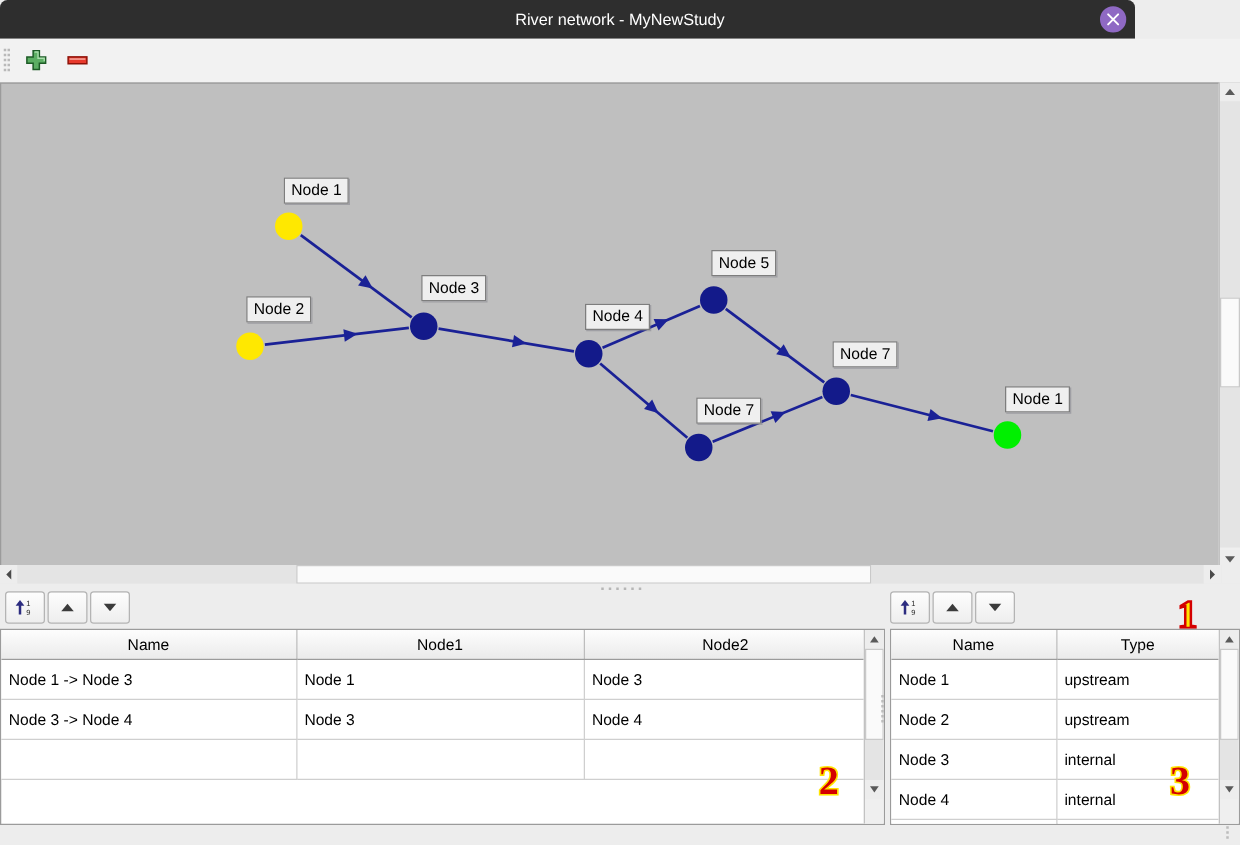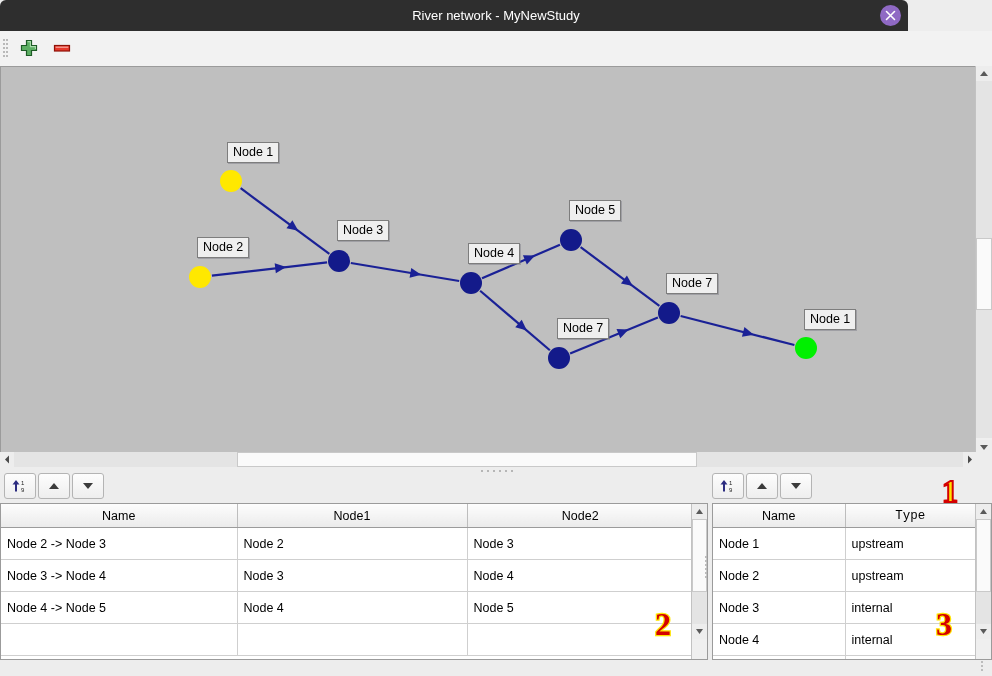--- a/index.html
+++ b/index.html
@@ -352,33 +352,28 @@
           </colgroup>
         <thead>
             <tr id="links-head">
               <th>Name</th>
               <th>Node1</th>
               <th style="border-right: none;">Node2</th>
             </tr>
           </thead>
         <tbody id="links-body">
             <tr>
-              <td>Node 2 -&gt; Node 3</td>
-              <td>Node 2</td>
+              <td>Node 1 -&gt; Node 3</td>
+              <td>Node 1</td>
               <td style="border-right: none;">Node 3</td>
             </tr>
             <tr>
               <td>Node 3 -&gt; Node 4</td>
               <td>Node 3</td>
               <td style="border-right: none;">Node 4</td>
-            </tr>
-            <tr>
-              <td>Node 4 -&gt; Node 5</td>
-              <td>Node 4</td>
-              <td style="border-right: none;">Node 5</td>
             </tr>
             <tr>
               <td></td>
               <td></td>
               <td style="border-right: none;"></td>
             </tr>
           </tbody>
       </table>
     </div>
     <div class="panel-vscroll" style="height:100%;">
@@ -431,21 +426,21 @@
   <div class="table-panel" id="nodes-panel" style="left:712px; top:503px; width:280px; height:157px;">
     <div style="position:absolute;left:0;top:0;right:16px;bottom:0;overflow:hidden;">
       <table class="grid" id="nodes-table">
         <colgroup>
             <col style="width:132px">
             <col style="width:130px">
           </colgroup>
         <thead>
             <tr id="nodes-head">
               <th>Name</th>
-              <th style="border-right: none; font-family: Liberation Mono, monospace;">Type</th>
+              <th style="border-right: none;">Type</th>
             </tr>
           </thead>
         <tbody id="nodes-body">
             <tr>
               <td>Node 1</td>
               <td style="border-right: none;">upstream</td>
             </tr>
             <tr>
               <td>Node 2</td>
               <td style="border-right: none;">upstream</td>

